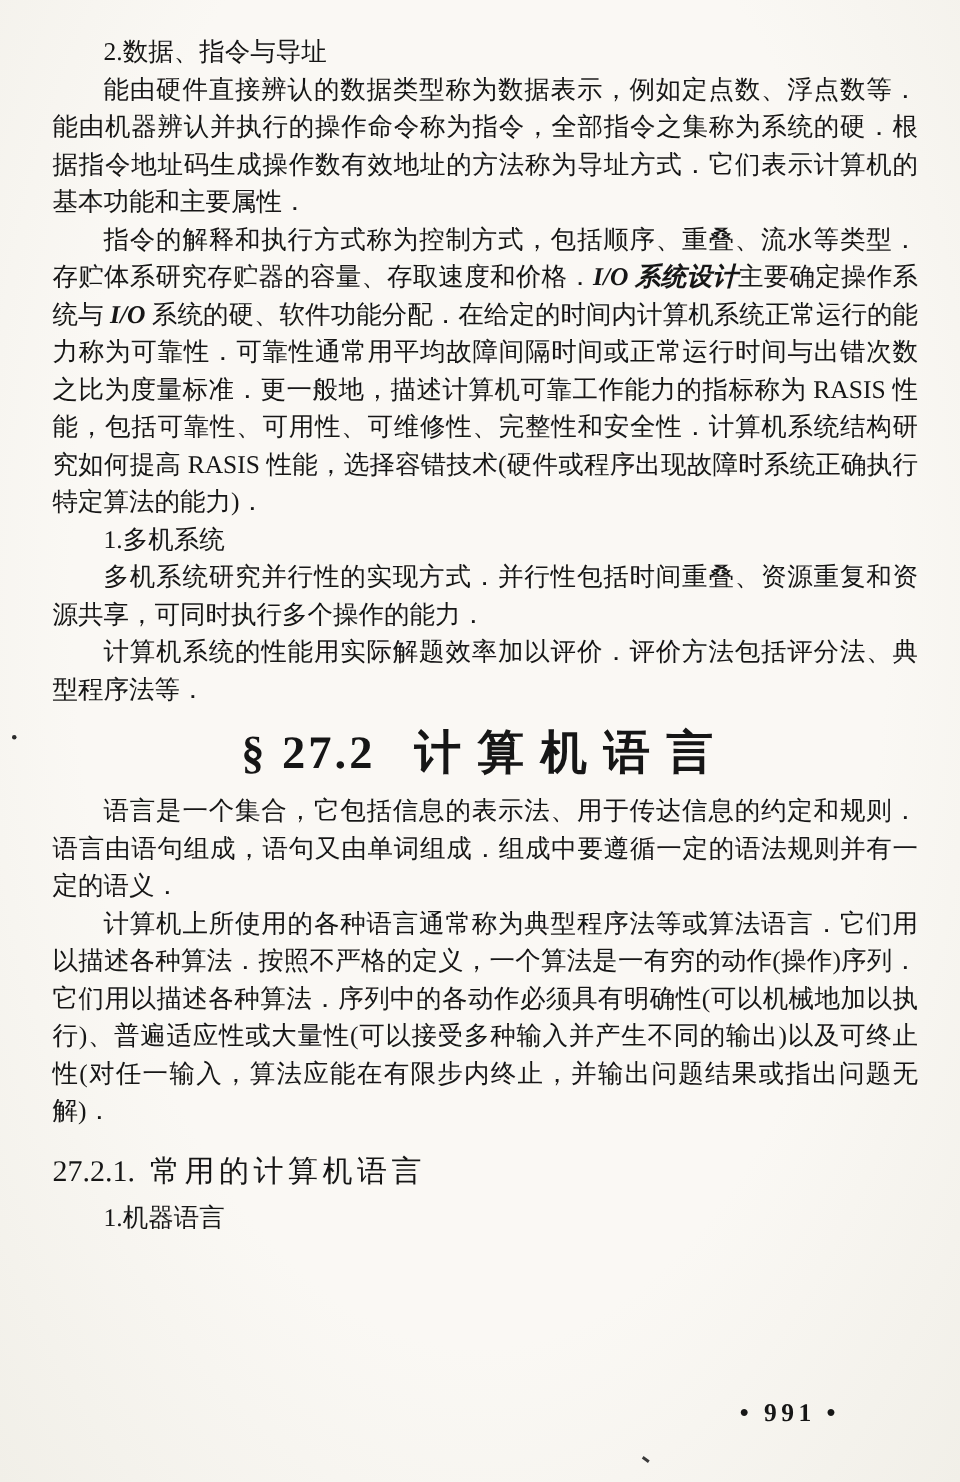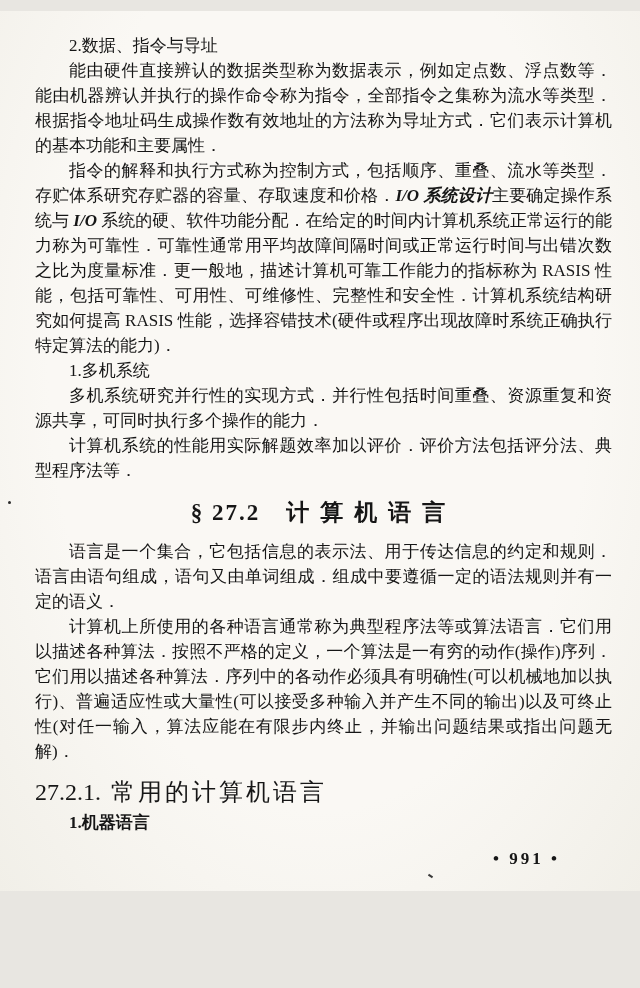--- a/index.html
+++ b/index.html
@@ -3,22 +3,22 @@
 <meta charset="utf-8">
 <style>
   html, body {
     margin: 0;
     padding: 0;
     background: #e8e6e1;
   }
   .page {
     position: relative;
     width: 640px;
-    height: 880px;
-    margin: 11px auto;
+    height: 988px;
+    margin: 0 auto;
     background: #f8f6f1;
     background-image: radial-gradient(ellipse at 50% 40%, #faf8f4 60%, #f1efe8 100%);
     color: #161616;
     font-family: "Liberation Serif", "DejaVu Serif", serif;
     overflow: hidden;
   }
   .content {
     padding: 22px 28px 0 35px;
     font-size: 17px;
     line-height: 25px;
@@ -26,56 +26,56 @@
   }
   .content p {
     margin: 0;
   }
   .paragraph,
   .list-heading,
   .bold-list-heading {
     text-indent: 2em;
   }
   .bold-list-heading {
-    font-weight: 700;
+    font-weight: 400;
   }
   .b { font-weight: 400; }
   .bi { font-weight: 700; font-style: italic; }
   .section-heading {
     margin: 14px 0 10px 0;
     text-align: center;
-    font-size: 23px;
+    font-size: 31px;
     line-height: 32px;
     font-weight: 700;
     text-indent: 0;
   }
   .section-heading .sec-num {
     margin-right: 26px;
     letter-spacing: 2px;
   }
   .section-heading .sec-title {
     letter-spacing: 11px;
   }
   .subsection-heading {
     margin: 14px 0 4px 0;
-    font-size: 24px;
+    font-size: 20px;
     line-height: 28px;
     font-weight: 400;
     text-indent: 0;
   }
   .subsection-heading .sub-num {
     margin-right: 10px;
   }
   .subsection-heading .sub-title {
     letter-spacing: 3px;
   }
   .page-footer {
     position: absolute;
     right: 80px;
-    bottom: 22px;
+    bottom: 36px;
     font-size: 17px;
     font-weight: 700;
     letter-spacing: 3px;
   }
   
   .artifact-dot-left {
     position: absolute;
     left: 8px;
     top: 490px;
     width: 3px;
@@ -92,21 +92,21 @@
     background: #3a3a3a;
     transform: rotate(35deg);
   }
 </style>
 </head>
 <body>
 
 <div class="page">
   <main class="content">
       <p class="list-heading"><span>2.数据、指令与导址</span></p>
-      <p class="paragraph"><span>能由硬件直接辨认的数据类型称为</span><span class="b">数据表示</span><span>，例如定点数、浮点数等．能由机器辨认并执行的操作命令称为</span><span class="b">指令</span><span>，全部指令之集称为</span><span class="b">流水等类型</span><span>．根据指令地址码生成操作数有效地址的方法称为</span><span class="b">导址方式</span><span>．它们表示计算机的基本功能和主要属性．</span></p>
+      <p class="paragraph"><span>能由硬件直接辨认的数据类型称为</span><span class="b">数据表示</span><span>，例如定点数、浮点数等．能由机器辨认并执行的操作命令称为</span><span class="b">指令</span><span>，全部指令之集称为</span><span class="b">系统的硬</span><span>．根据指令地址码生成操作数有效地址的方法称为</span><span class="b">导址方式</span><span>．它们表示计算机的基本功能和主要属性．</span></p>
       <p class="paragraph"><span>指令的解释和执行方式称为</span><span class="b">控制方式</span><span>，包括顺序、重叠、流水等类型．</span><span class="b">存贮体系</span><span>研究存贮器的容量、存取速度和价格．</span><span class="bi">I/O 系统设计</span><span>主要确定操作系统与 </span><span class="bi">I/O</span><span> 系统的硬、软件功能分配．在给定的时间内计算机系统正常运行的能力称为</span><span class="b">可靠性</span><span>．可靠性通常用平均故障间隔时间或正常运行时间与出错次数之比为度量标准．更一般地，描述计算机可靠工作能力的指标称为 </span><span class="b">RASIS 性能</span><span>，包括可靠性、可用性、可维修性、完整性和安全性．计算机系统结构研究如何提高 RASIS 性能，选择</span><span class="b">容错技术</span><span>(硬件或程序出现故障时系统正确执行特定算法的能力)．</span></p>
       <p class="list-heading"><span>1.多机系统</span></p>
       <p class="paragraph"><span>多机系统研究并行性的实现方式．</span><span class="b">并行性</span><span>包括时间重叠、资源重复和资源共享，可同时执行多个操作的能力．</span></p>
       <p class="paragraph"><span>计算机系统的性能用实际解题效率加以评价．评价方法包括评分法、典型程序法等．</span></p>
       <h2 class="section-heading"><span class="sec-num">§ 27.2</span><span class="sec-title">计算机语言</span></h2>
       <p class="paragraph"><span class="b">语言</span><span>是一个集合，它包括信息的表示法、用于传达信息的约定和规则．语言由语句组成，语句又由单词组成．组成中要遵循一定的语法规则并有一定的语义．</span></p>
       <p class="paragraph"><span>计算机上所使用的各种语言通常称为</span><span class="b">典型程序法等</span><span>或</span><span class="b">算法语言</span><span>．它们用以描述各种算法．按照不严格的定义，一个</span><span class="b">算法</span><span>是一有穷的动作(操作)序列．它们用以描述各种算法．序列中的各动作必须具有明确性(可以机械地加以执行)、普遍适应性或大量性(可以接受多种输入并产生不同的输出)以及可终止性(对任一输入，算法应能在有限步内终止，并输出问题结果或指出问题无解)．</span></p>
       <h3 class="subsection-heading"><span class="sub-num">27.2.1.</span><span class="sub-title">常用的计算机语言</span></h3>
       <p class="bold-list-heading"><span>1.机器语言</span></p>
     </main>

